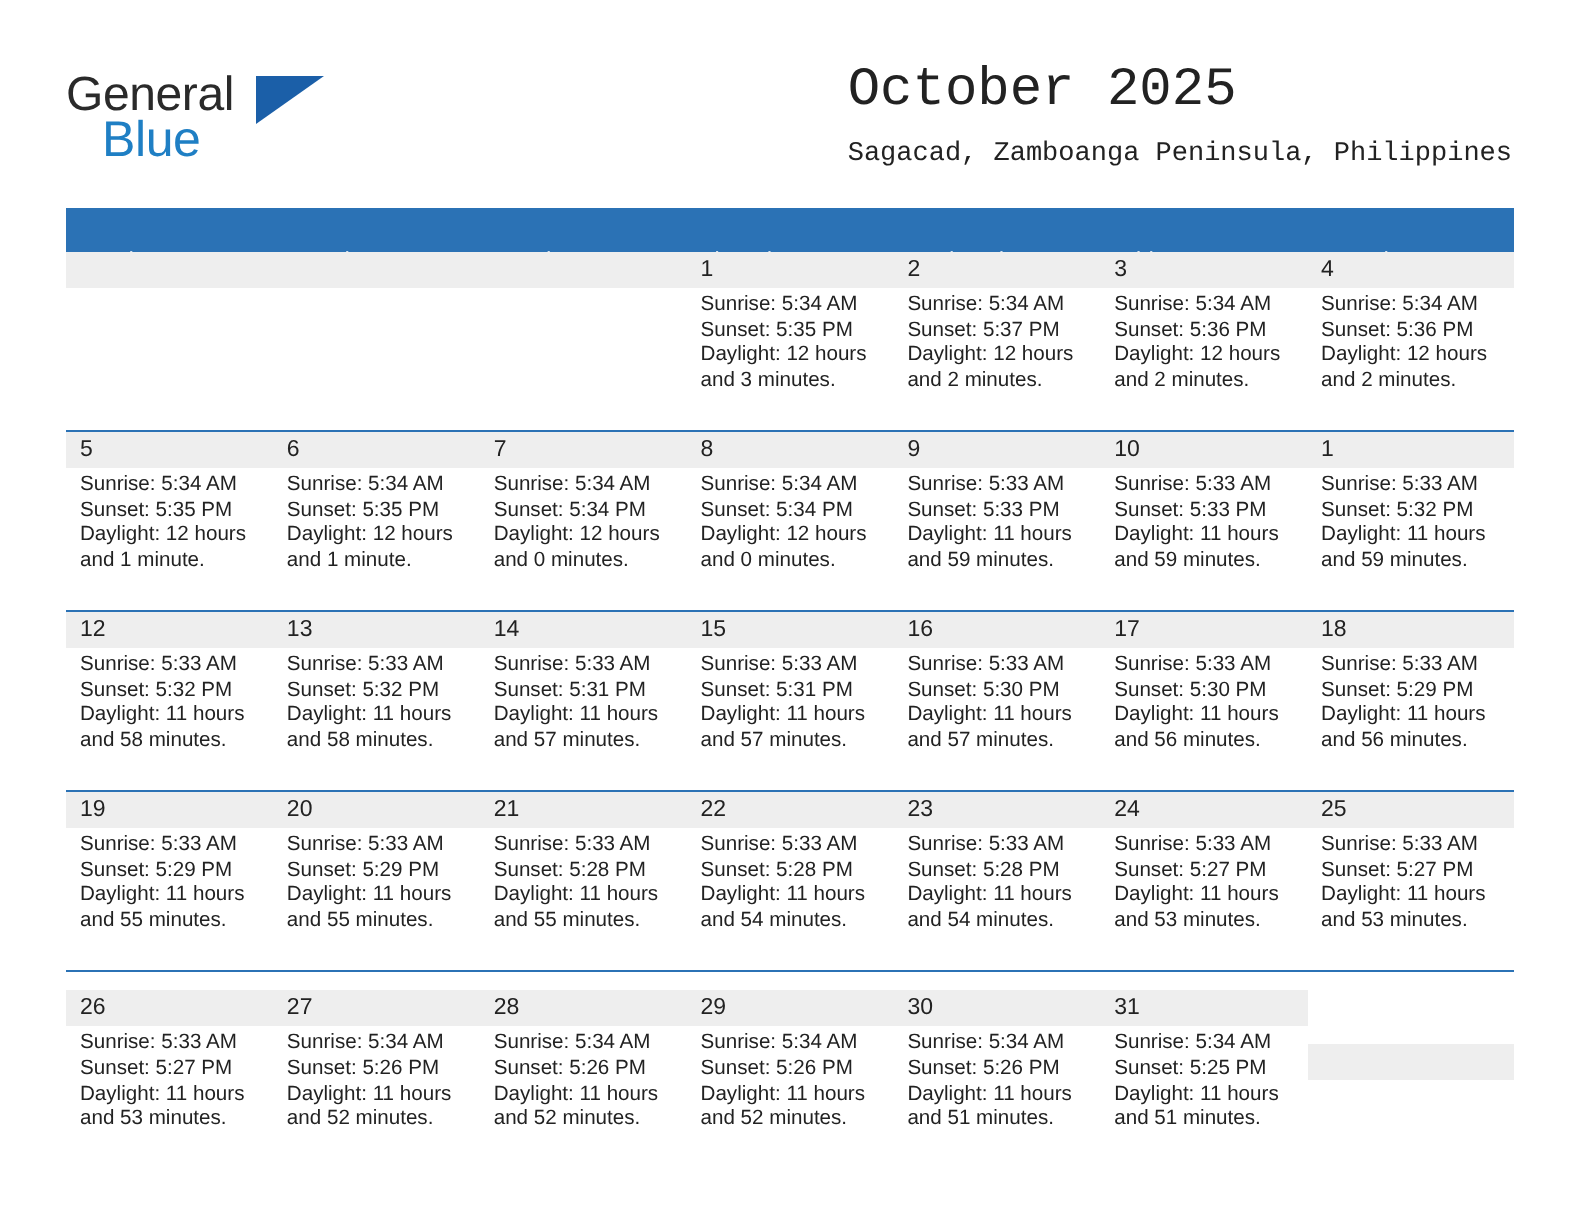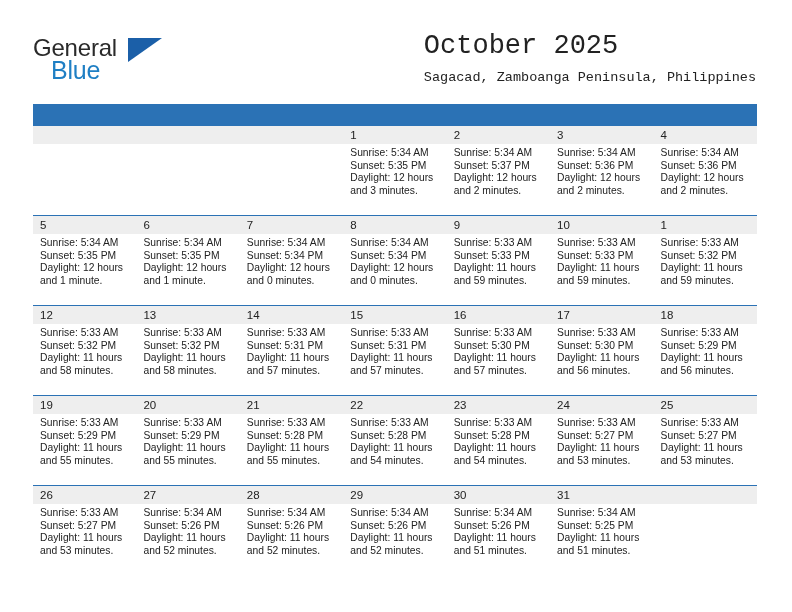--- a/index.html
+++ b/index.html
@@ -110,20 +110,21 @@
   }
   .week {
     display: flex;
     width: 724px;
     height: 90px;
     border-bottom: 1.5px solid #2b72b5;
     box-sizing: border-box;
   }
   .week:last-child {
     border-bottom: none;
+    align-items: center;
   }
   .cell {
     flex: 1 1 0;
     position: relative;
     box-sizing: border-box;
     overflow: hidden;
     background: #ffffff;
   }
   .cell .daynum {
     display: block;

